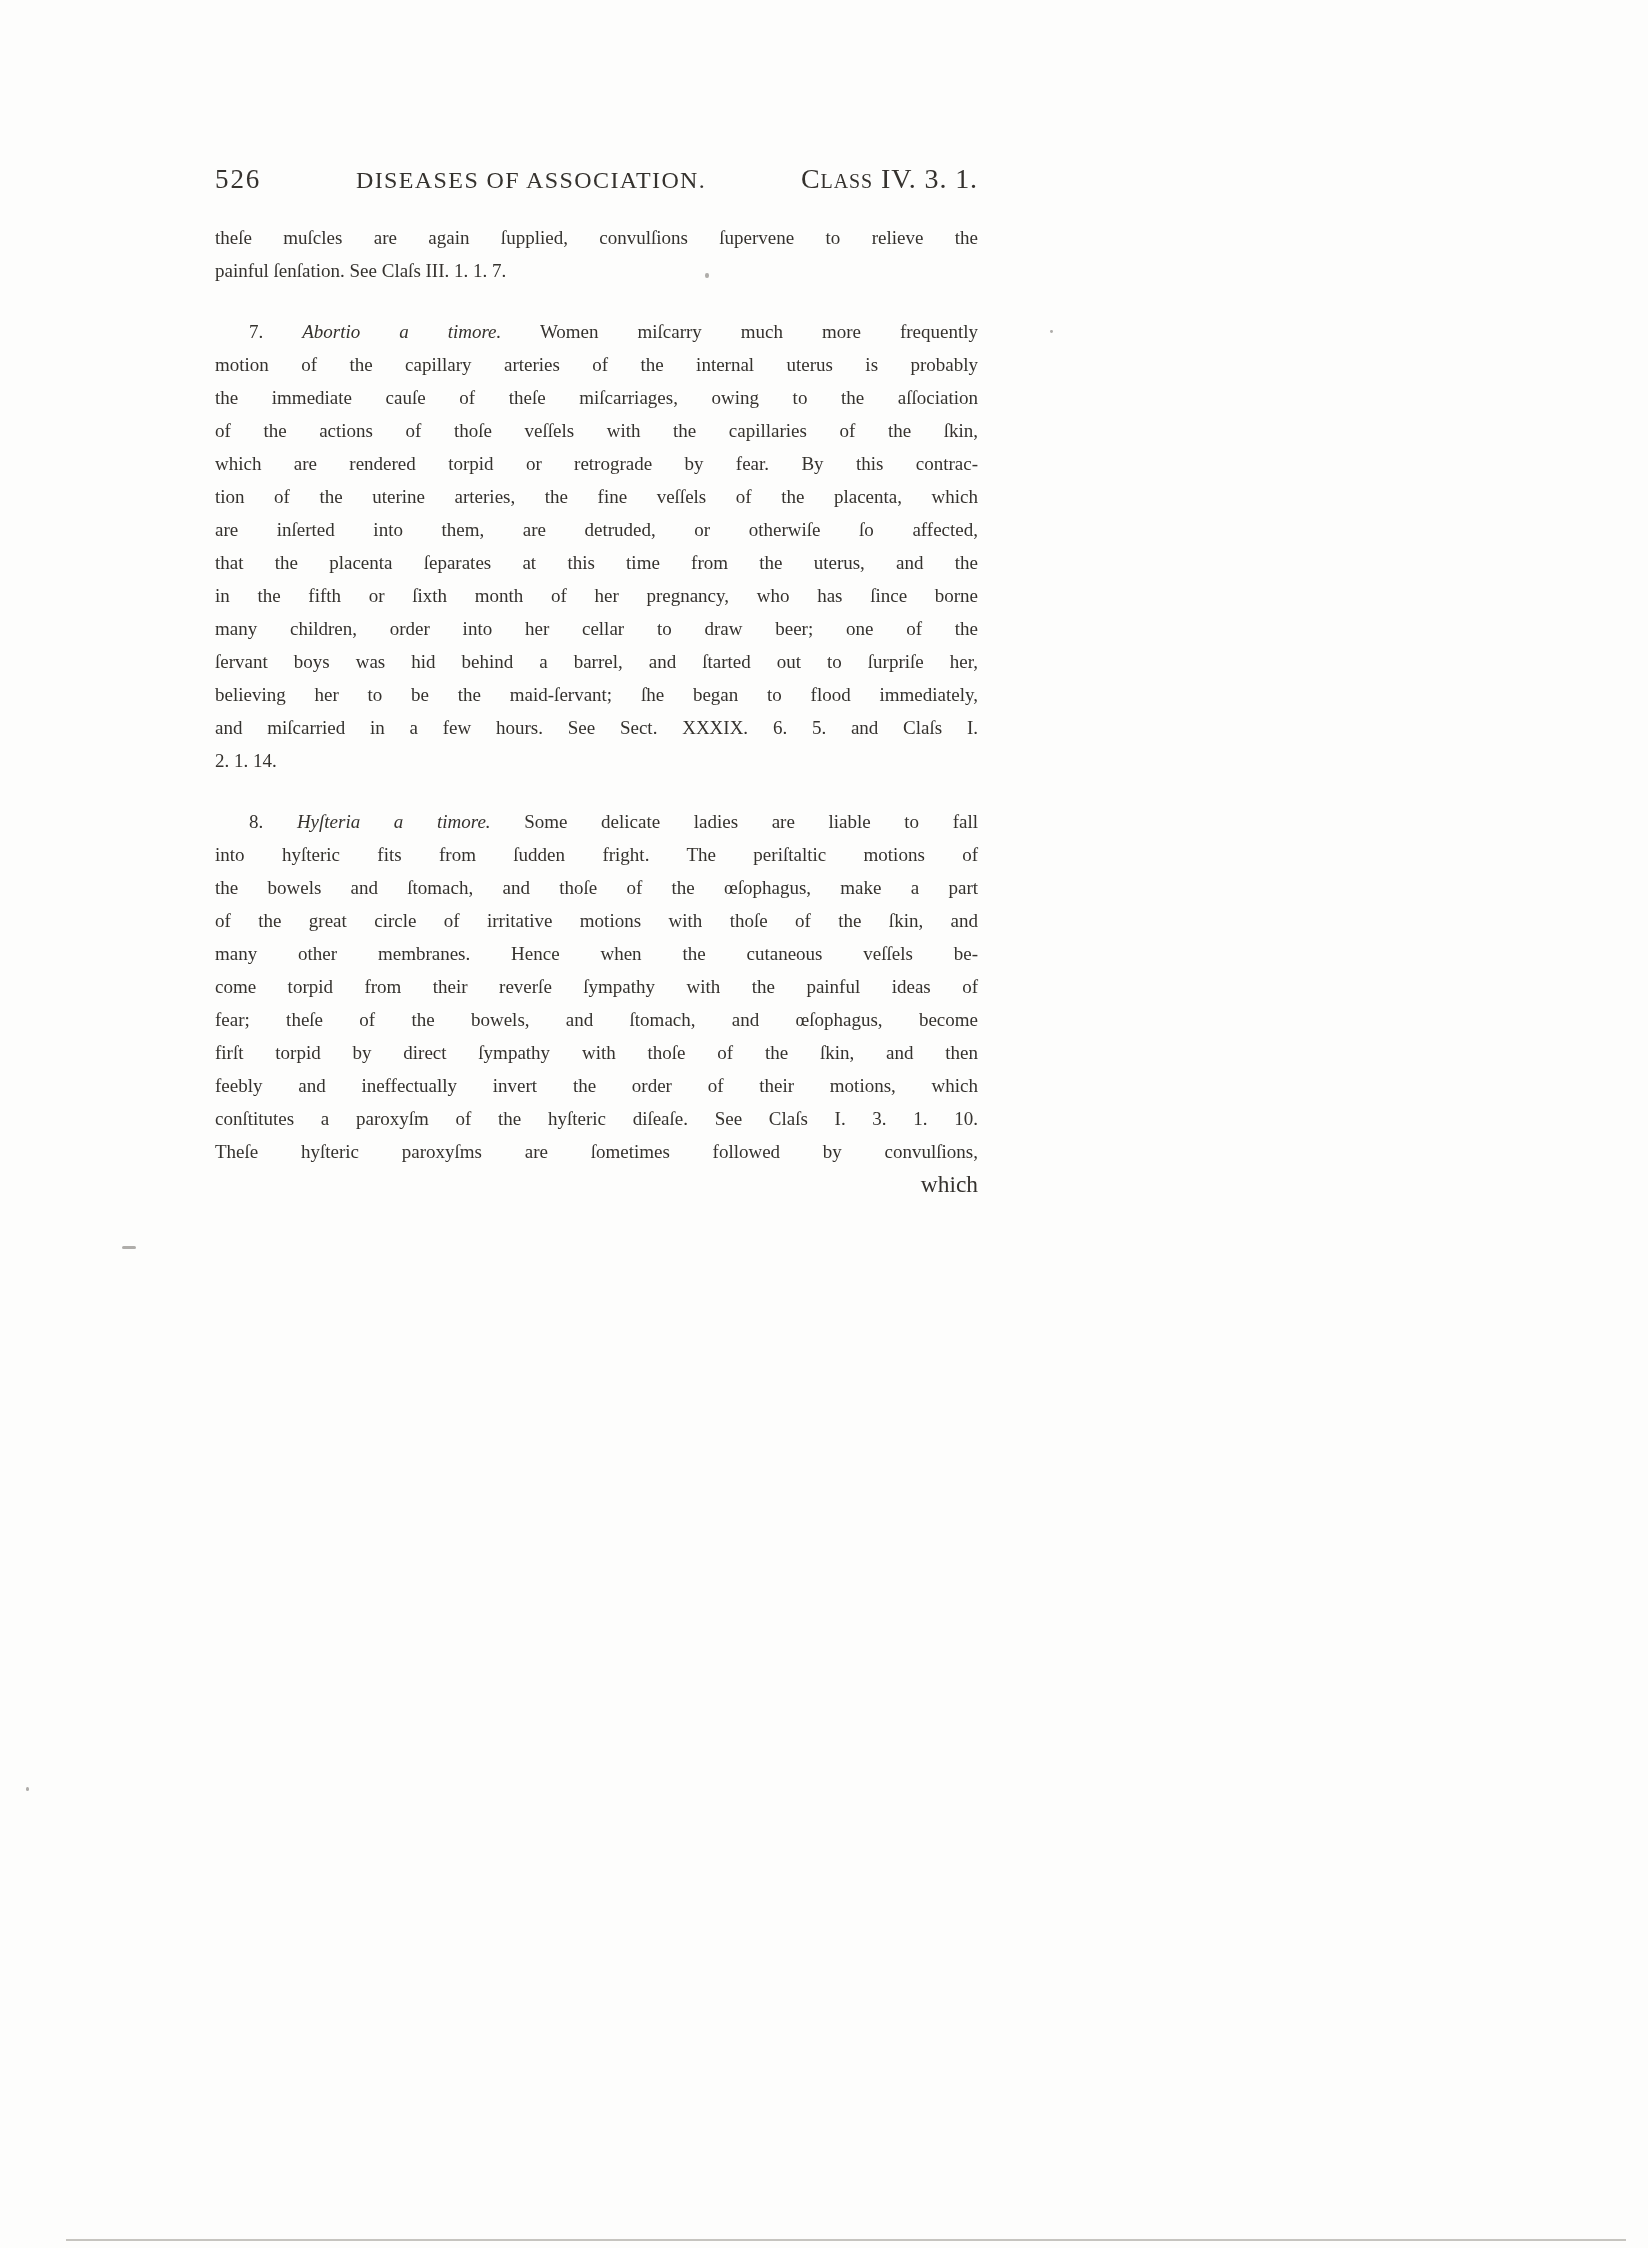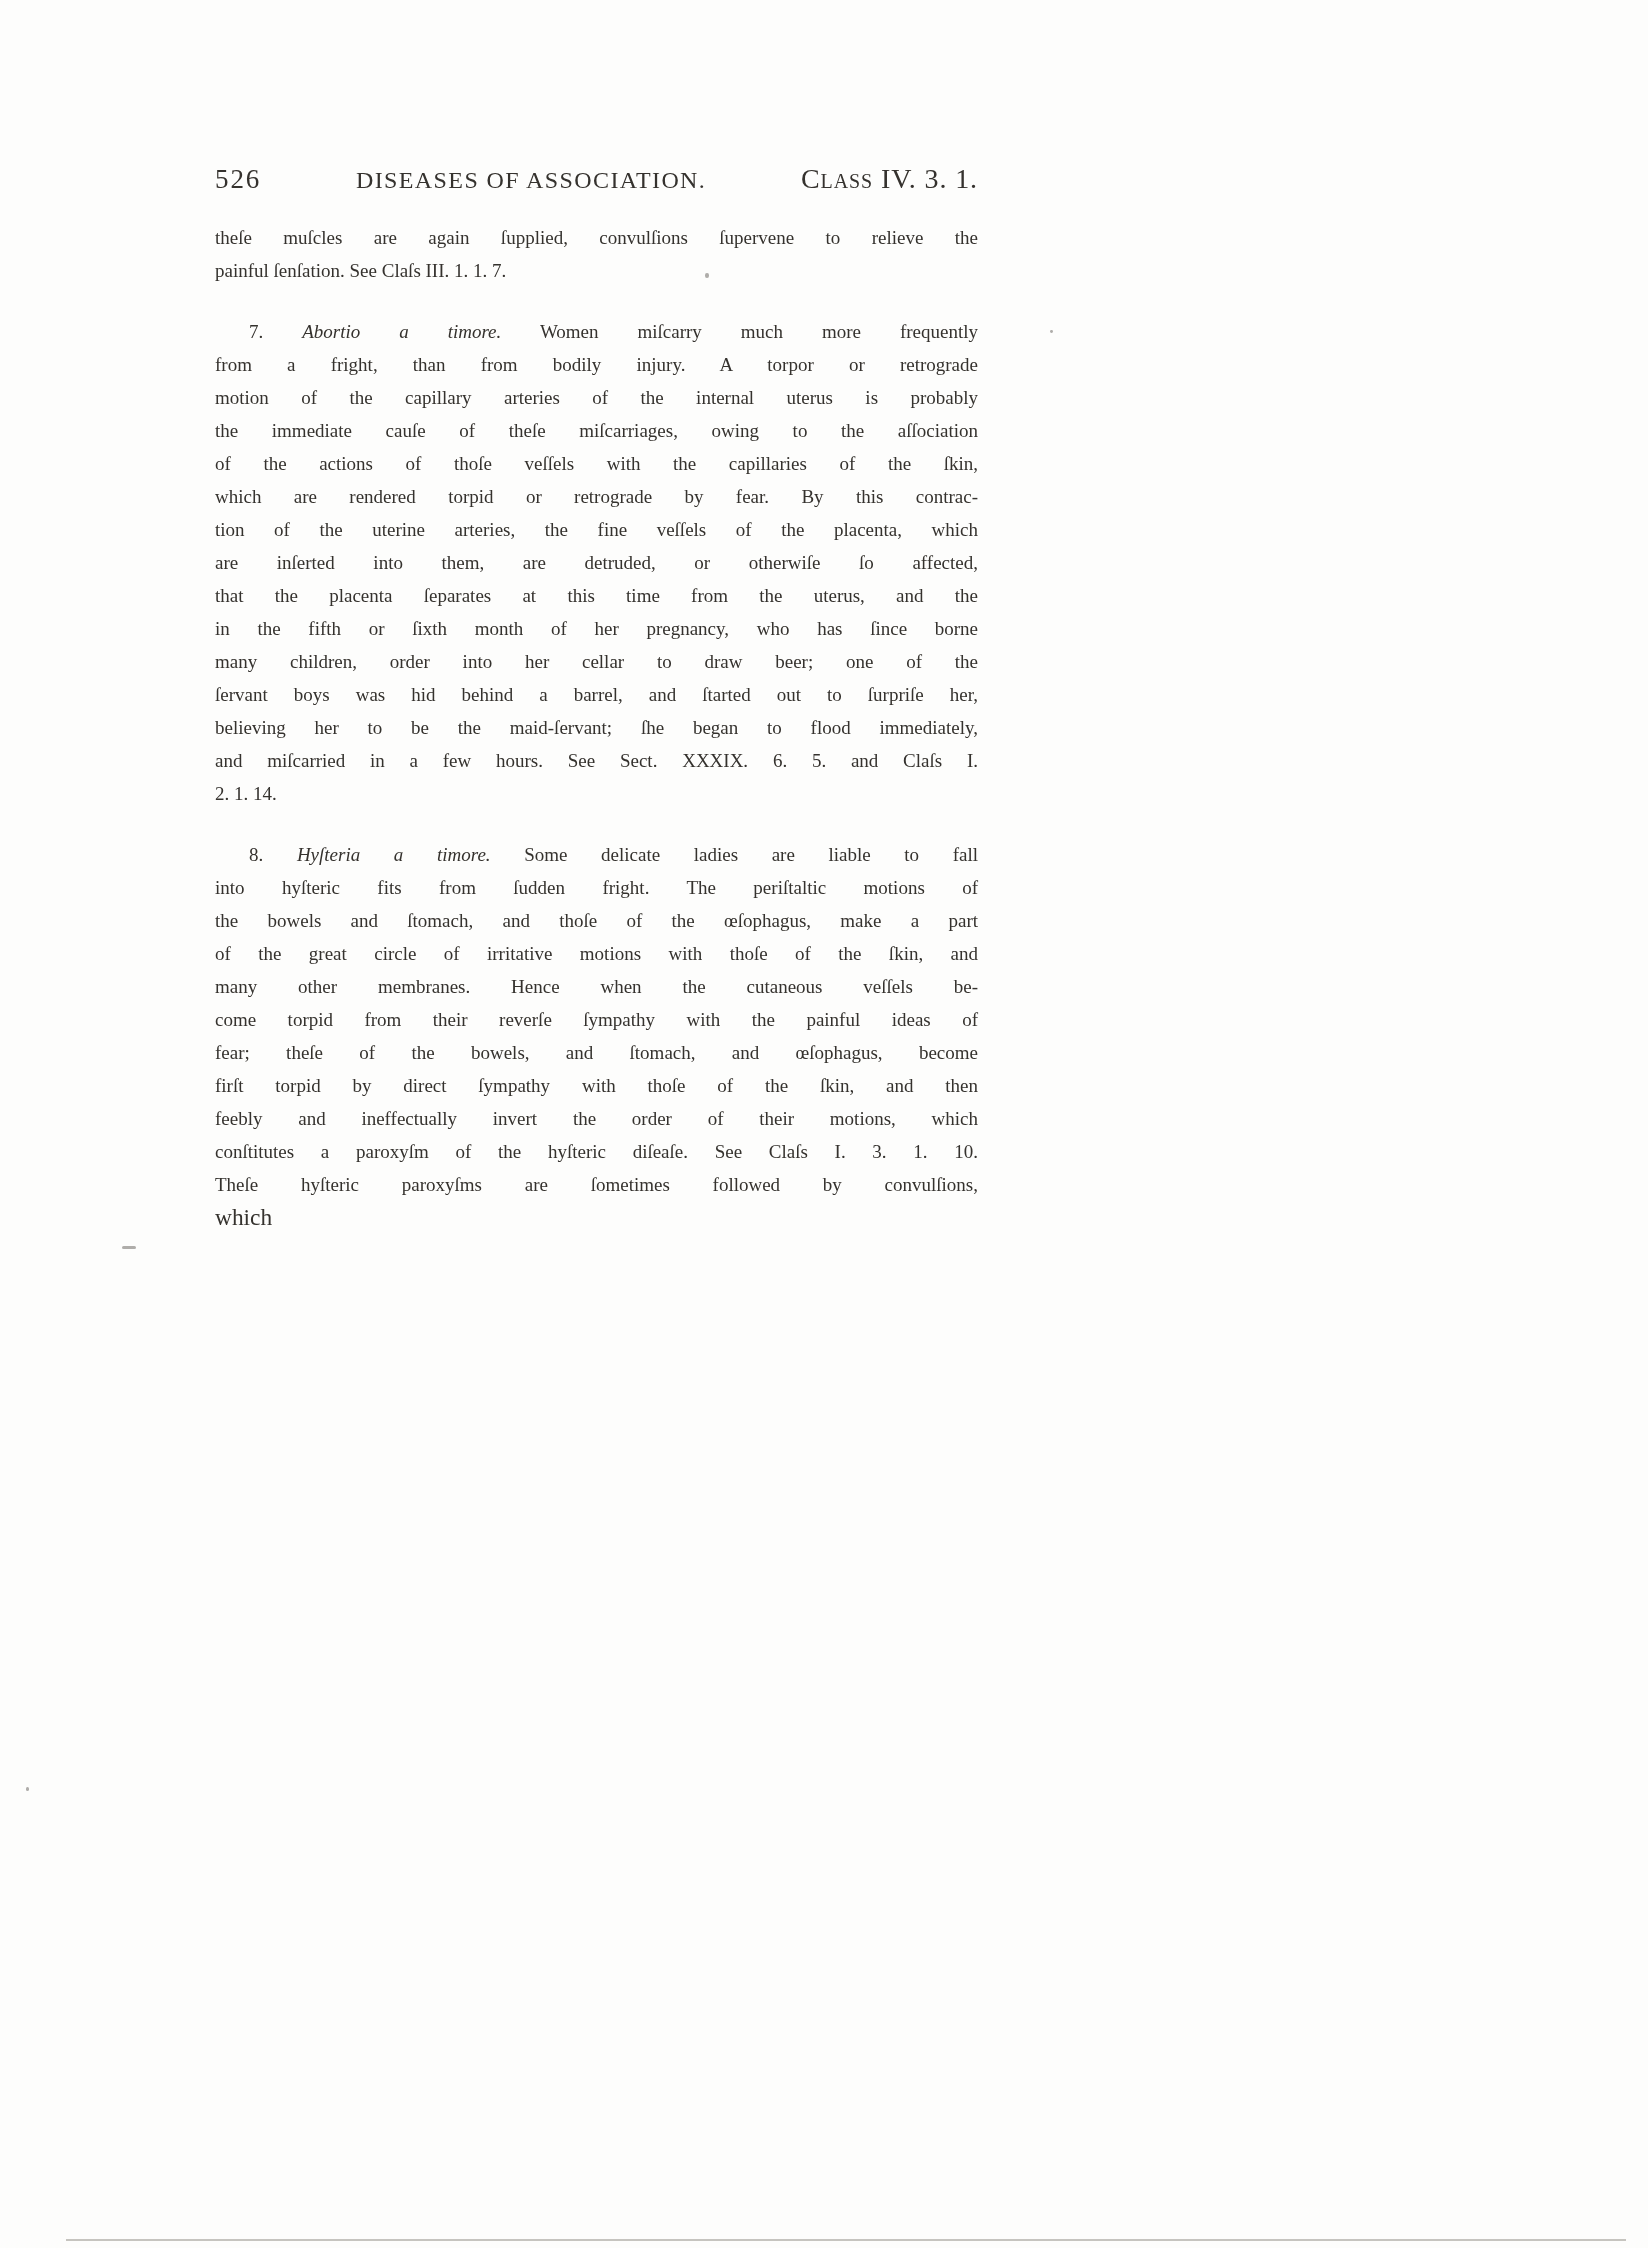--- a/index.html
+++ b/index.html
@@ -48,21 +48,21 @@
     font-size: 19px;
     line-height: 33px;
     text-align: justify;
     text-align-last: justify;
   }
   .line.last { text-align-last: left; }
   .paragraph + .paragraph { margin-top: 28px; font-family: Liberation Serif, serif; }
   .paragraph.indent .line:first-child { text-indent: 34px; }
   .it { font-style: italic; }
   .catchword-line {
-    text-align: left;
+    text-align: right;
     font-size: 23.4px;
     line-height: 33px;
   }
   .artifact {
     position: absolute;
     background: #6f6c66;
     opacity: 0.55;
     border-radius: 1.9px;
   }
   .artifact.dash-left   { left: 122px; top: 1246px; width: 14px; height: 2.8px; }
@@ -90,21 +90,20 @@
       <span class="header-class">Class IV. 3. 1.</span>
     </div>
 
     <div class="text-block">
         <div class="paragraph">
           <div class="line"><span>theſe muſcles are again ſupplied, convulſions ſupervene to relieve the</span></div>
           <div class="line last"><span>painful ſenſation. See Claſs III. 1. 1. 7.</span></div>
         </div>
         <div class="paragraph indent">
           <div class="line"><span>7. </span><span class="it">Abortio a timore.</span><span> Women miſcarry much more frequently</span></div>
-          <div class="line"><span>from a fright, than from bodily injury. A torpor or retrograde</span></div>
           <div class="line"><span>motion of the capillary arteries of the internal uterus is probably</span></div>
           <div class="line"><span>the immediate cauſe of theſe miſcarriages, owing to the aſſociation</span></div>
           <div class="line"><span>of the actions of thoſe veſſels with the capillaries of the ſkin,</span></div>
           <div class="line"><span>which are rendered torpid or retrograde by fear. By this contrac-</span></div>
           <div class="line"><span>tion of the uterine arteries, the fine veſſels of the placenta, which</span></div>
           <div class="line"><span>are inſerted into them, are detruded, or otherwiſe ſo affected,</span></div>
           <div class="line"><span>that the placenta ſeparates at this time from the uterus, and the</span></div>
           <div class="line"><span>in the fifth or ſixth month of her pregnancy, who has ſince borne</span></div>
           <div class="line"><span>many children, order into her cellar to draw beer; one of the</span></div>
           <div class="line"><span>ſervant boys was hid behind a barrel, and ſtarted out to ſurpriſe her,</span></div>

